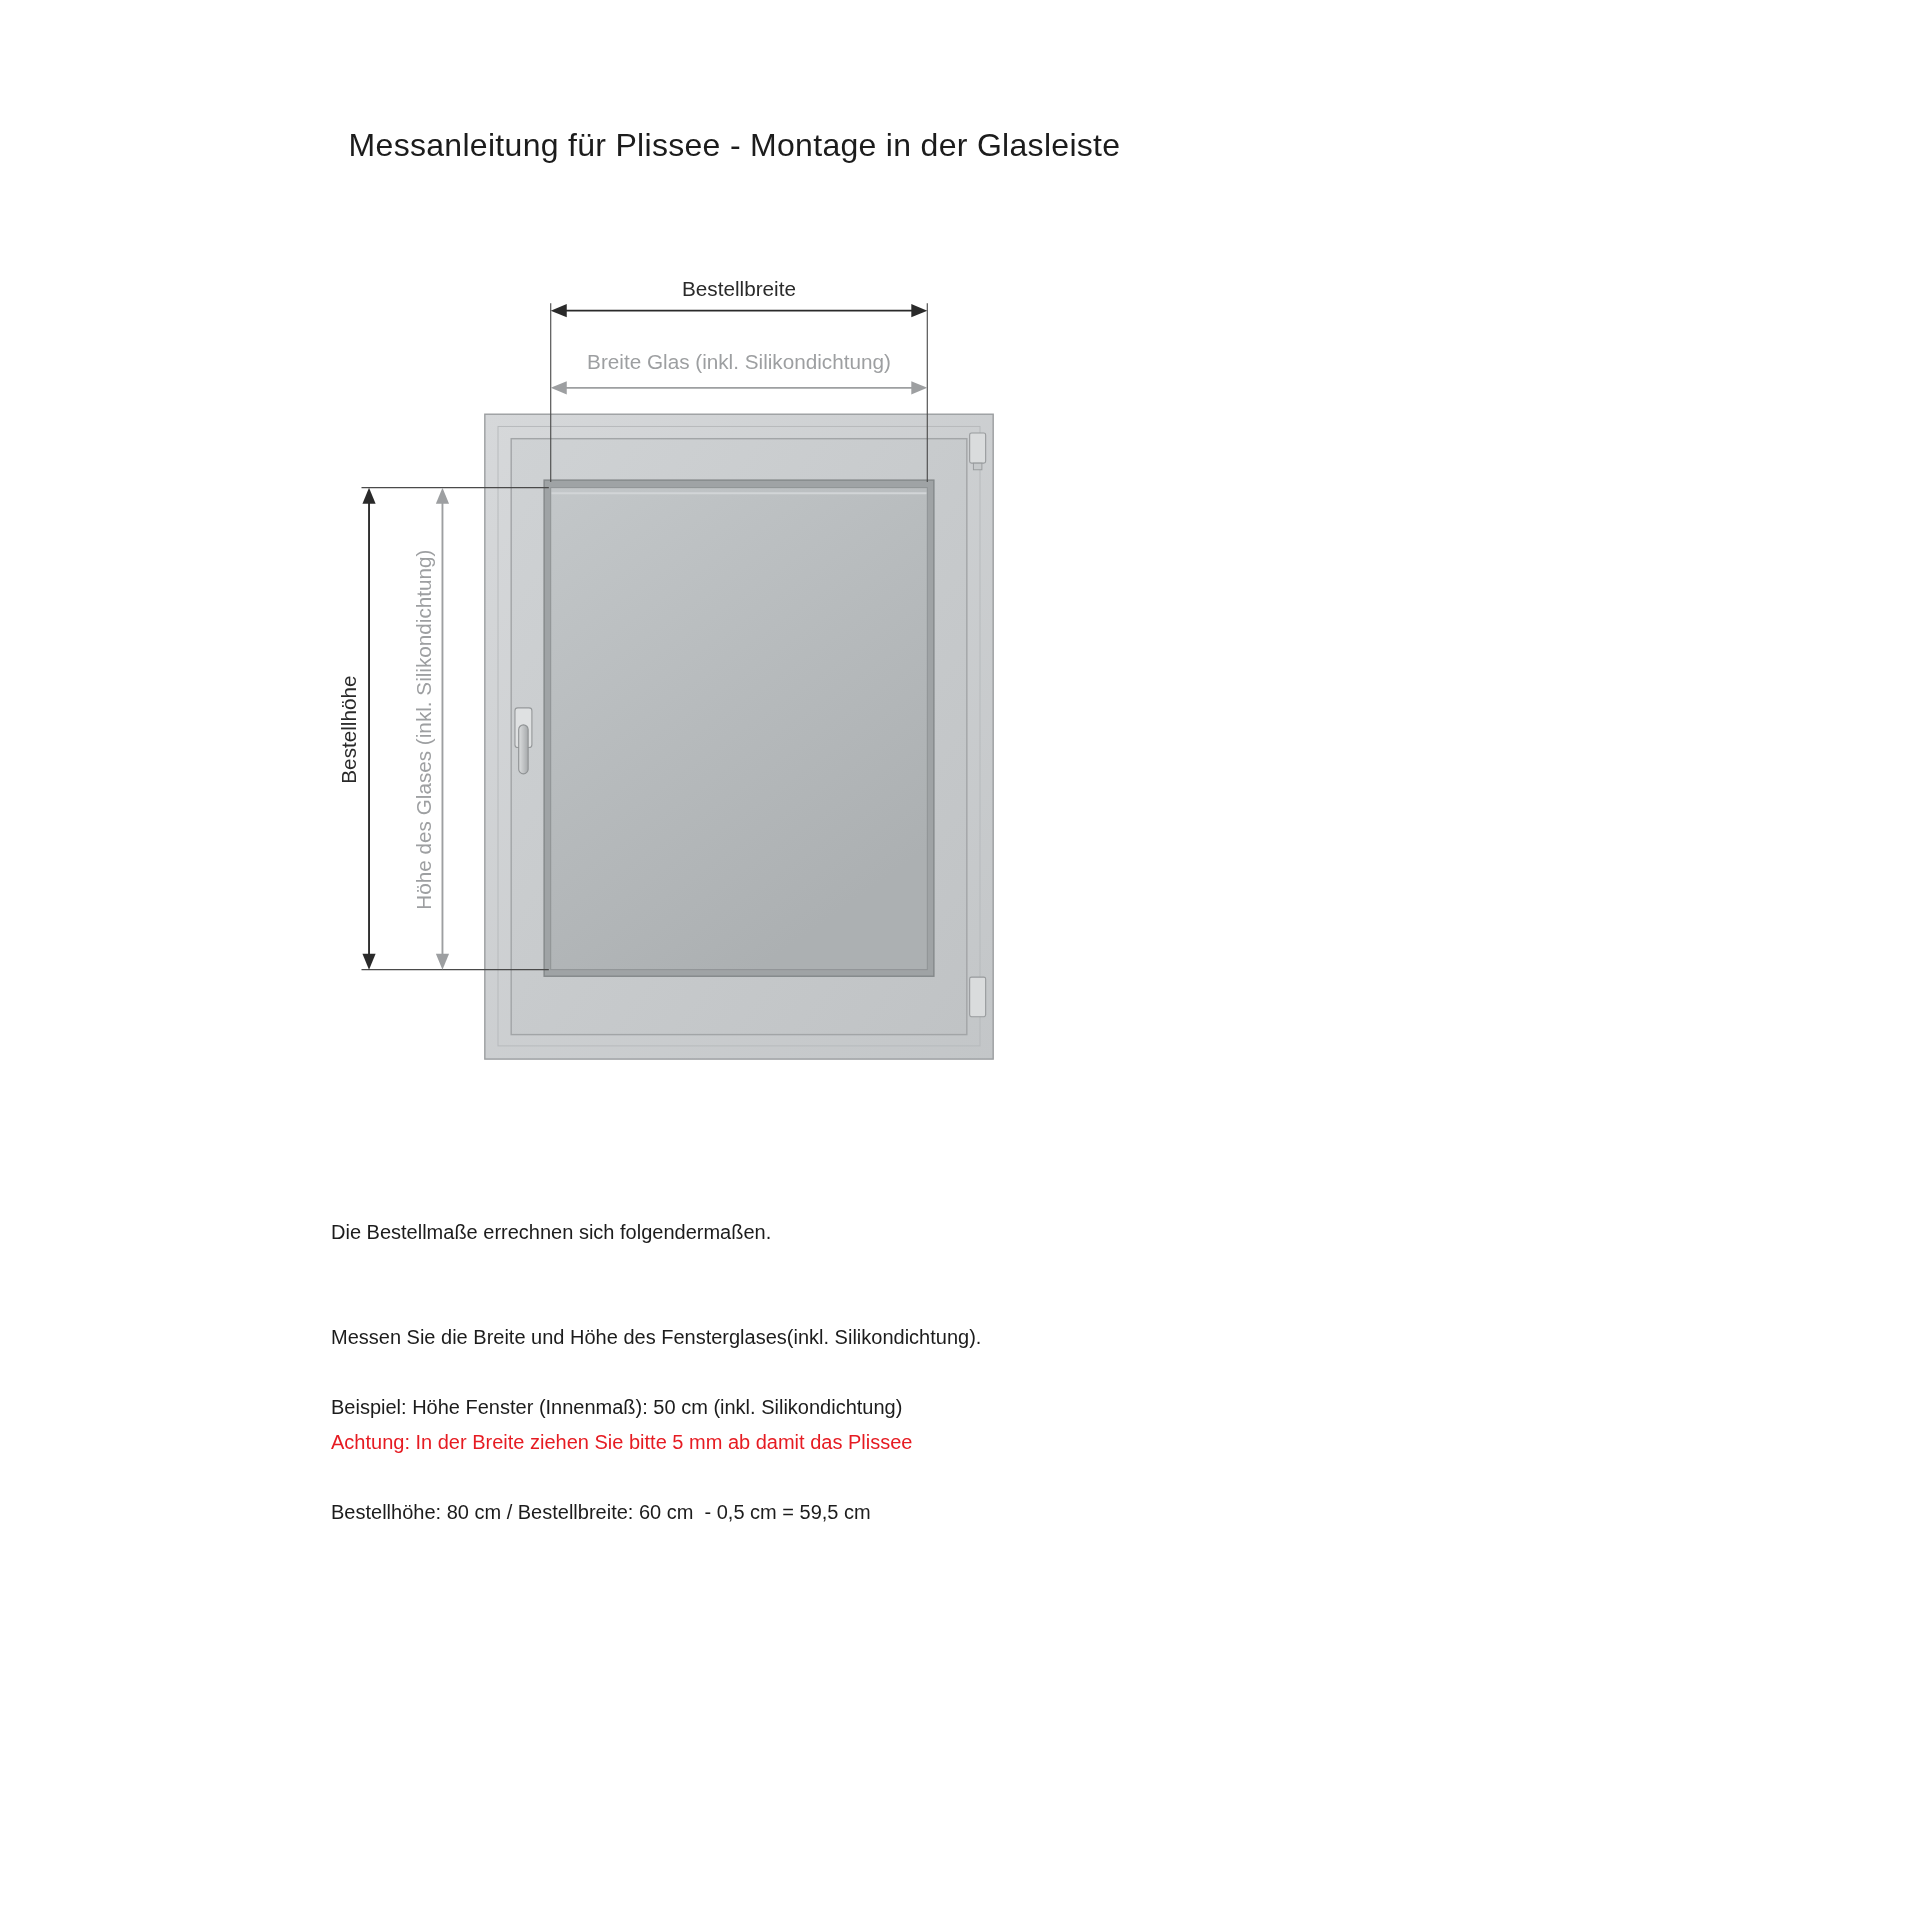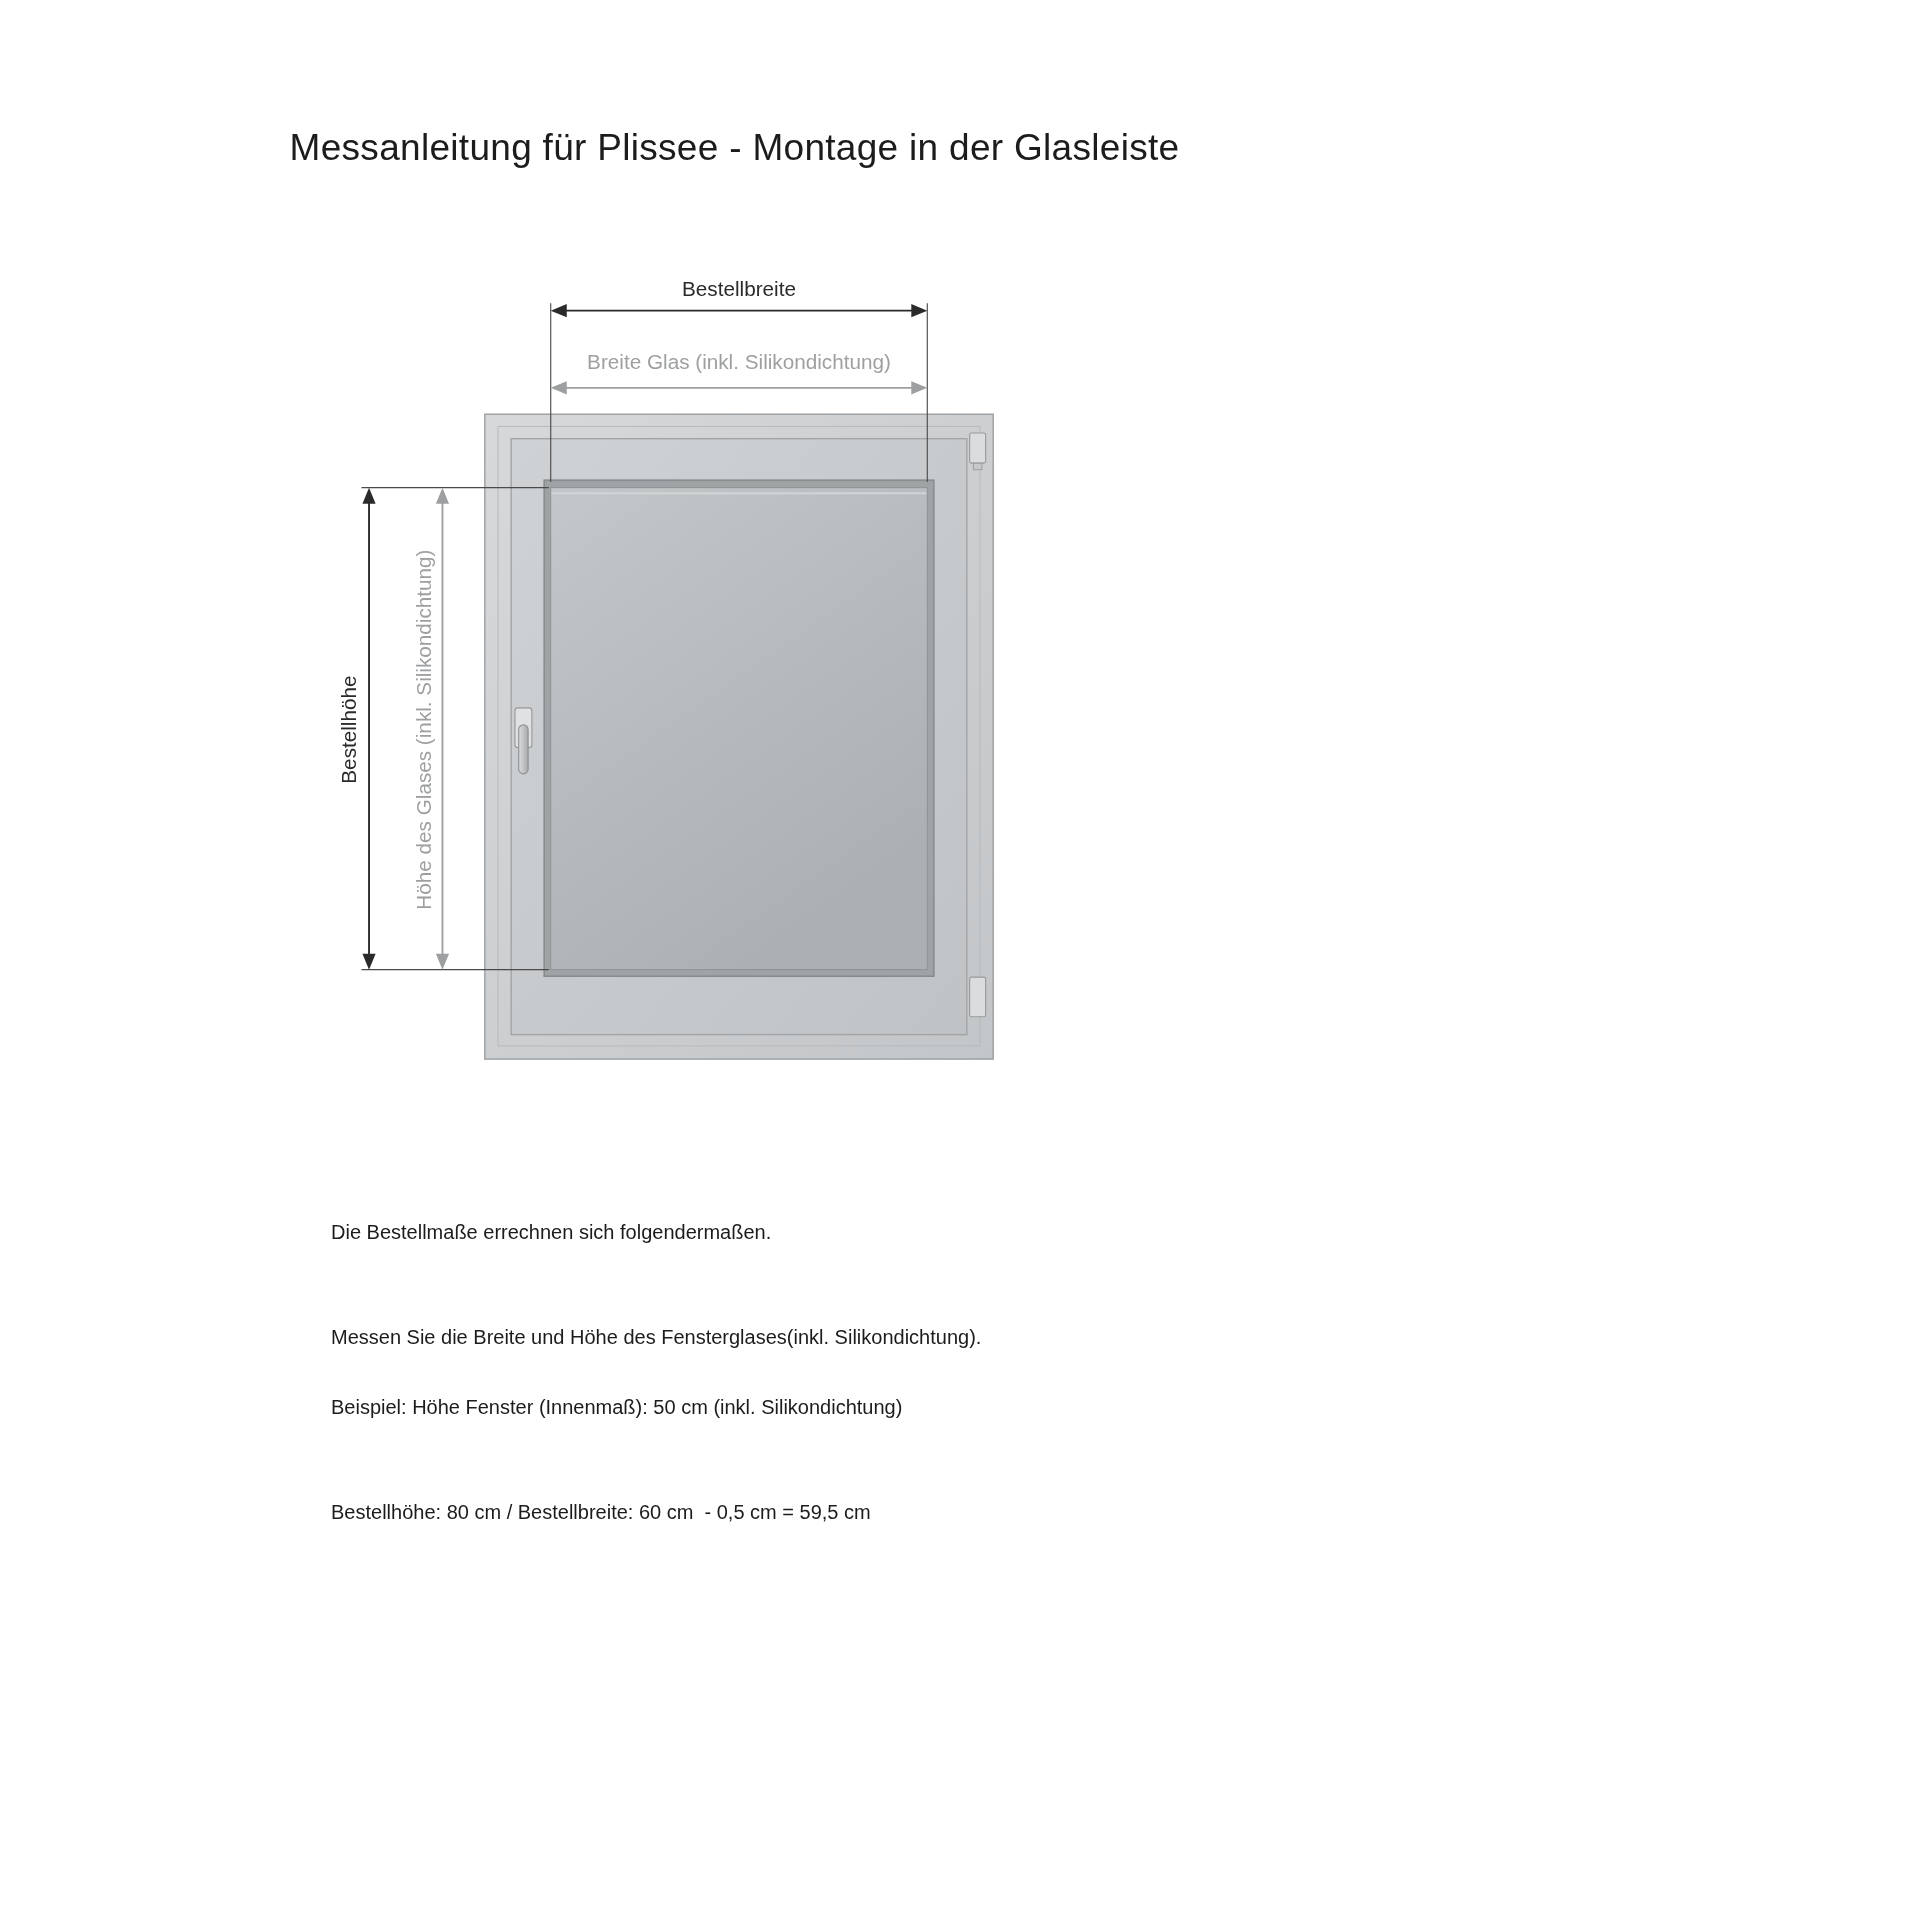--- a/index.html
+++ b/index.html
@@ -12,21 +12,21 @@
   .page {
     position: relative;
     width: 1928px; height: 1928px;
     background: #ffffff;
     overflow: hidden;
   }
   .title {
     position: absolute;
     top: 127px; left: 0; width: 1469px;
     text-align: center;
-    font-size: 37px;
+    font-size: 32px;
     font-weight: 400;
     letter-spacing: 0.3px;
     color: #1c1c1c;
   }
   .diagram-svg {
     position: absolute;
     left: 0; top: 0;
     width: 1928px; height: 1928px;
   }
   .body-text {
@@ -127,20 +127,21 @@
       <line x1="470" y1="534" x2="470" y2="1014" stroke="#9d9fa1" stroke-width="2"></line>
       <polygon points="470,518 463,535 477,535" fill="#9d9fa1"></polygon>
       <polygon points="470,1030 463,1013 477,1013" fill="#9d9fa1"></polygon>
     </g>
     <text x="458" y="775" transform="rotate(-90 458 775)" text-anchor="middle" font-size="22" fill="#9d9fa1">Höhe des Glases (inkl. Silikondichtung)</text>
   </svg>
 
   <div class="body-text instructions">
     <p>Die Bestellmaße errechnen sich folgendermaßen.</p>
     <p>Messen Sie die Breite und Höhe des Fensterglases(inkl. Silikondichtung).</p>
+    <p class="warning">Achtung: In der Breite ziehen Sie bitte 5 mm ab damit das Plissee</p>
   </div>
 
   <div class="body-text example">
     <p>Beispiel: Höhe Fenster (Innenmaß): 50 cm (inkl. Silikondichtung)</p>
     <p>Bestellhöhe: 80 cm / Bestellbreite: 60 cm  - 0,5 cm = 59,5 cm</p>
   </div>
 
 </div>
 
 

